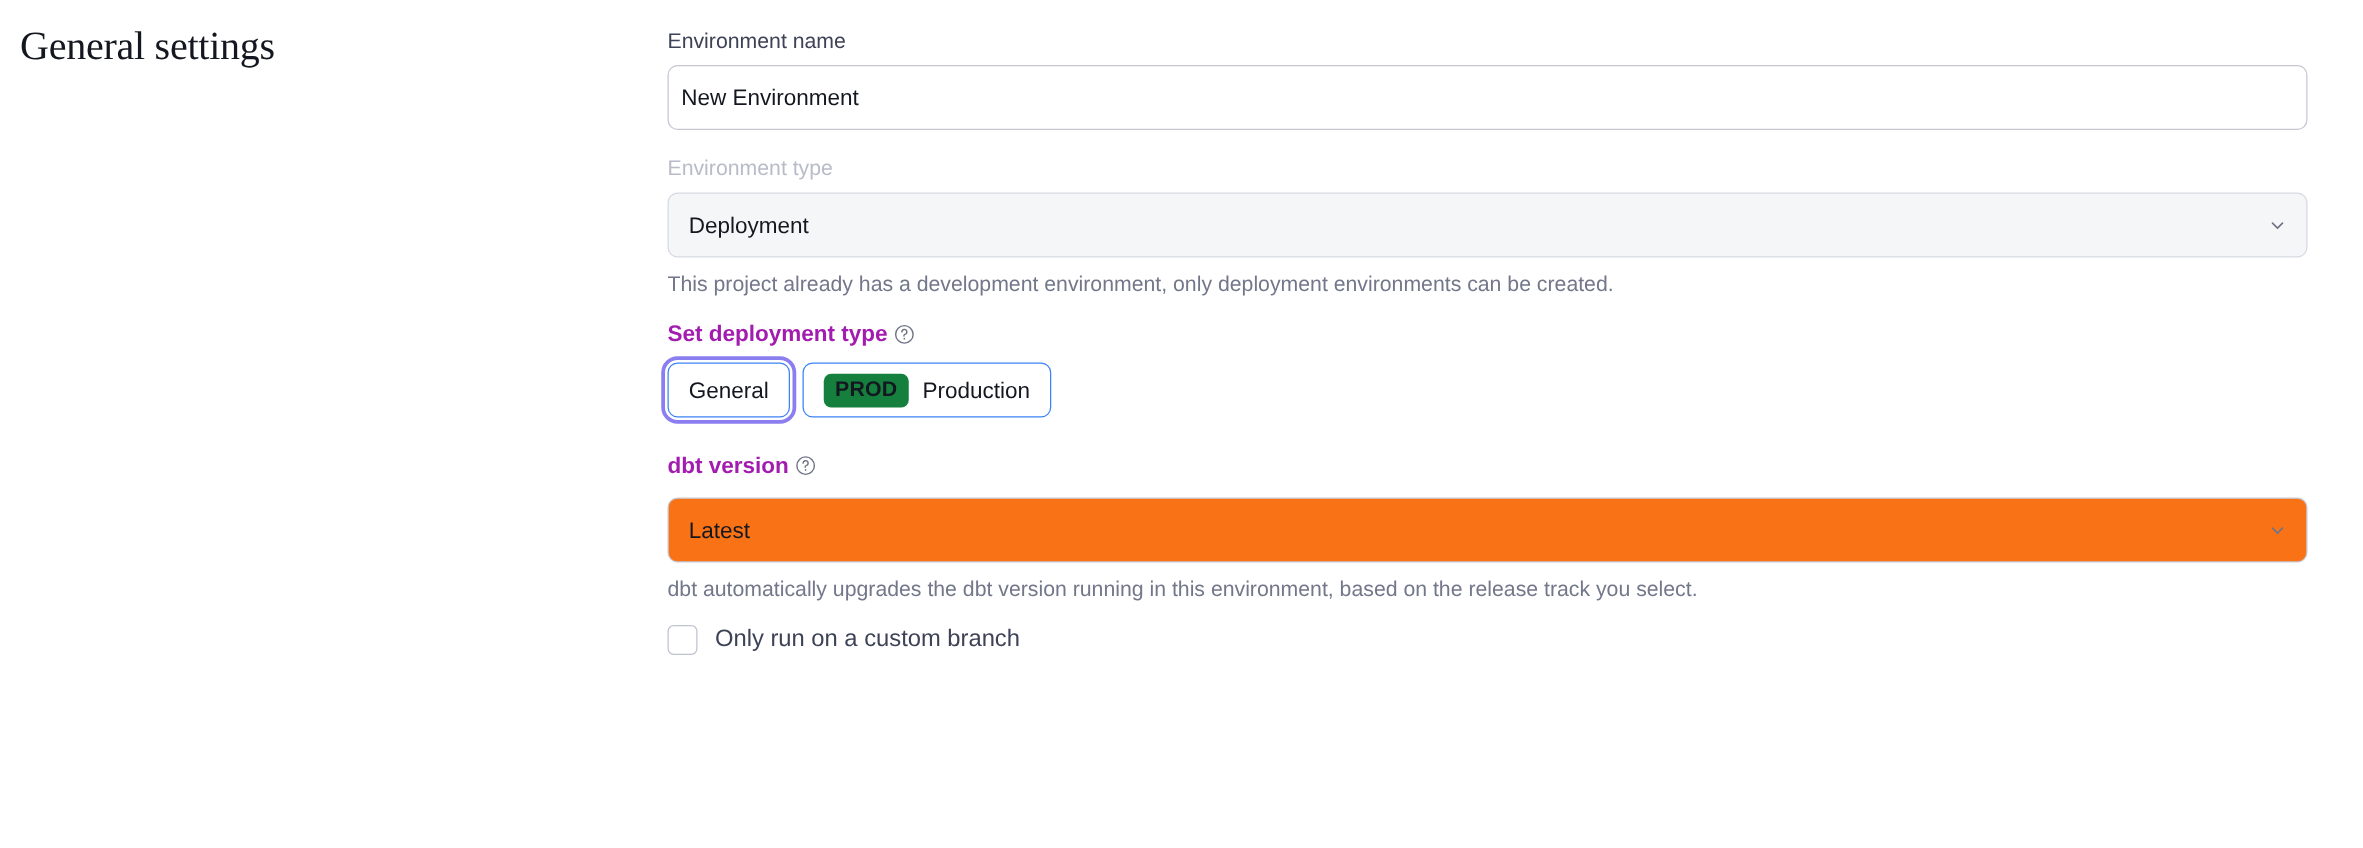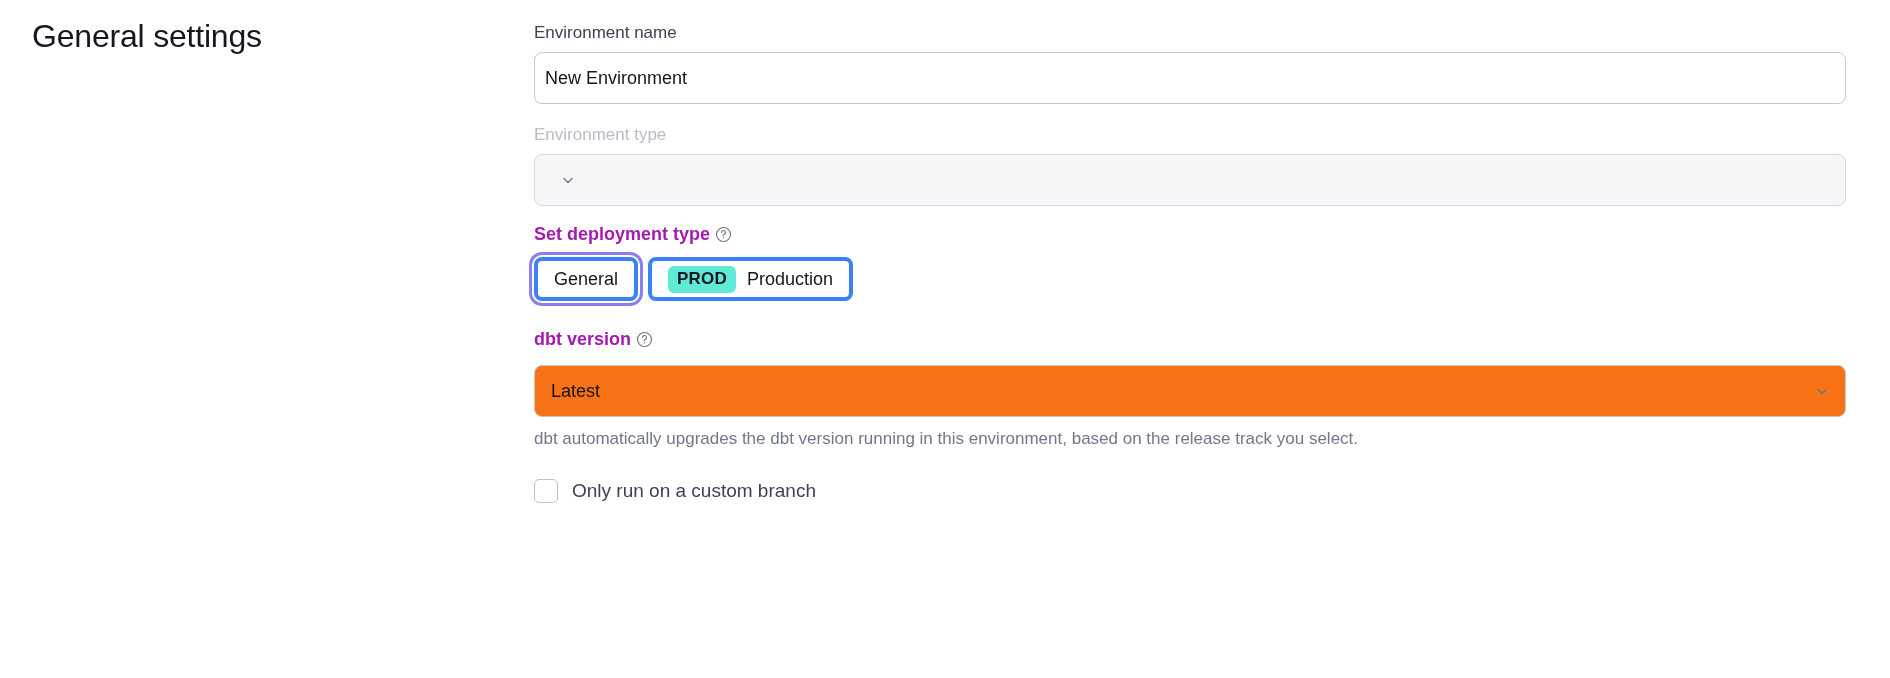--- a/index.html
+++ b/index.html
@@ -20,23 +20,24 @@
   .page {
     position: relative;
     width: 1890px;
     height: 678px;
     padding: 0;
   }
 
   
   .left-col {
     position: absolute;
-    left: 32px;
+    left: 16px;
     top: 16px;
     width: 500px;
+    font-family: Liberation Serif, serif;
   }
   .page-title {
     font-size: 32px;
     line-height: 40px;
     font-weight: 400;
     color: #14171f;
     letter-spacing: -0.2px;
     margin: 0;
   }
   .page-subtitle {
@@ -159,21 +160,21 @@
     gap: 10px;
     margin-top: 11px;
   }
   .seg-btn {
     position: relative;
     height: 44px;
     display: inline-flex;
     align-items: center;
     gap: 11px;
     padding: 0 16px;
-    border: 4px solid #3b82f6;
+    border: 1px solid #3b82f6;
     border-radius: 8px;
     background: #ffffff;
     font-size: 18px;
     line-height: 22px;
     color: #14171f;
     cursor: pointer;
     font-family: "Liberation Sans", sans-serif;
     white-space: nowrap;
   }
   .seg-btn.focused {
@@ -187,21 +188,21 @@
     justify-content: center;
     height: 27px;
     padding: 0 9px;
     border-radius: 6px;
     font-size: 17px;
     font-weight: 700;
     letter-spacing: 0.2px;
     color: #14171f;
   }
   .seg-badge.stg { background: #b6f2c8; }
-  .seg-badge.prod { background: #5eead4; }
+  .seg-badge.prod { background: #15803d; }
 
   
   .check-row {
     display: flex;
     align-items: center;
     gap: 14px;
     cursor: pointer;
   }
   .checkbox {
     width: 24px;
@@ -216,21 +217,21 @@
     line-height: 24px;
     color: #3d4256;
     font-weight: 400;
   }
 
   .mt-20 { margin-top: 20px; }
   .mt-11 { margin-top: 11px; }
   .mt-14 { margin-top: 14px; }
   .mt-16 { margin-top: 16px; }
   .mt-26 { margin-top: 26px; }
-  .mt-29 { margin-top: 29px; }
+  .mt-29 { margin-top: 17px; }
 </style>
 </head>
 <body>
 
 <div class="page">
 
   <div class="left-col">
     <h1 class="page-title">General settings</h1>
   </div>
 
@@ -238,27 +239,29 @@
 
     <div>
       <div class="field-label">Environment name</div>
       <input class="text-input" type="text" value="New Environment" style="">
     </div>
 
     <div class="mt-20">
       <div class="field-label disabled">Environment type</div>
       <div class="select-wrap">
         <div class="select-box disabled">
+          <span class="select-value">Deployment</span>
           <span class="chevron">
             <svg viewBox="0 0 14 14" width="14" height="14" fill="none" stroke="currentColor" stroke-width="1.3" stroke-linecap="round" stroke-linejoin="round">
               <polyline points="3,5.5 7,9.5 11,5.5"></polyline>
             </svg>
           </span>
         </div>
       </div>
+      <div class="hint-text mt-11">This project already has a development environment, only deployment environments can be created.</div>
     </div>
 
     <div class="mt-16">
       <div class="section-title">
         <span>Set deployment type</span>
         <span class="help-icon">
           <svg viewBox="0 0 18 18" width="17" height="17" fill="none" stroke="#6f7486" stroke-width="1.2">
             <circle cx="9" cy="9" r="7.4"></circle>
             <path d="M6.9 6.9a2.1 2.1 0 1 1 2.5 2.06c-.5.12-.75.5-.75 1v.45" stroke-linecap="round" stroke-linejoin="round"></path>
             <circle cx="9" cy="12.6" r="0.72" fill="#6f7486" stroke="none"></circle>

